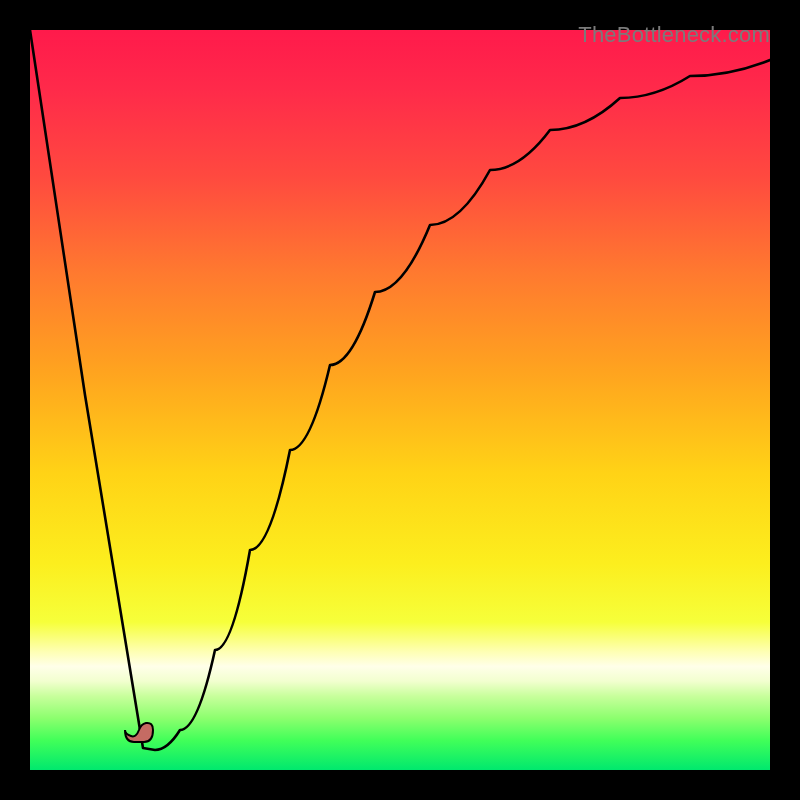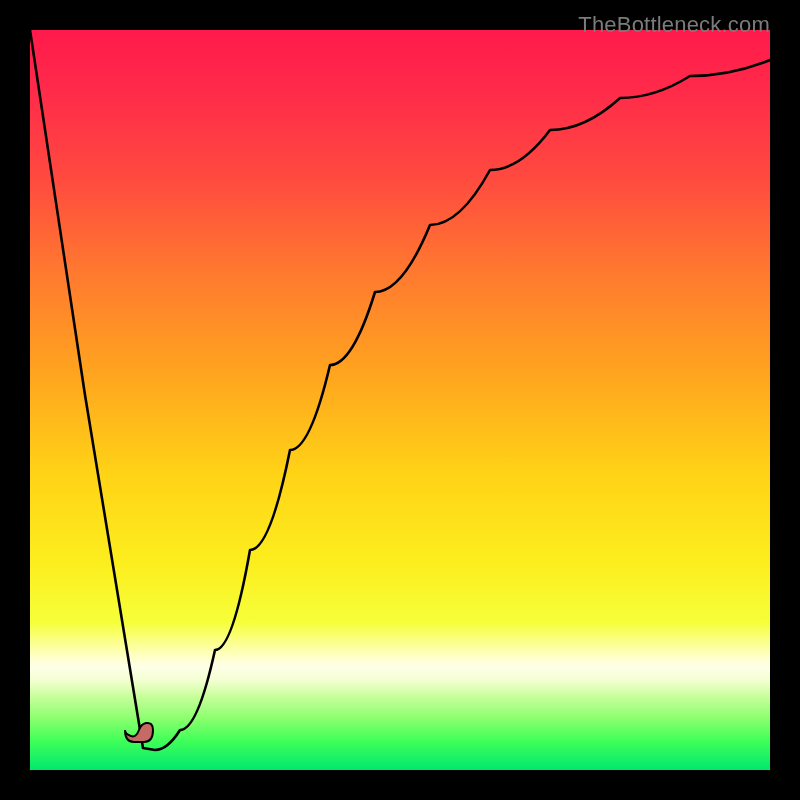--- a/index.html
+++ b/index.html
@@ -30,21 +30,21 @@
       #ffffe9 86%,
       #f2ffcf 88%,
       #c8ff9c 90%,
       #8cff6e 93%,
       #41ff59 96%,
       #00e86e 100%
     );
   }
   .watermark {
     position: absolute;
-    top: 12px;
+    top: 22px;
     right: 30px;
     color: #7b7b7b;
     font-size: 22px;
     letter-spacing: 0.2px;
   }
   .curve {
     position: absolute;
     left: 30px;
     top: 30px;
     width: 740px;

